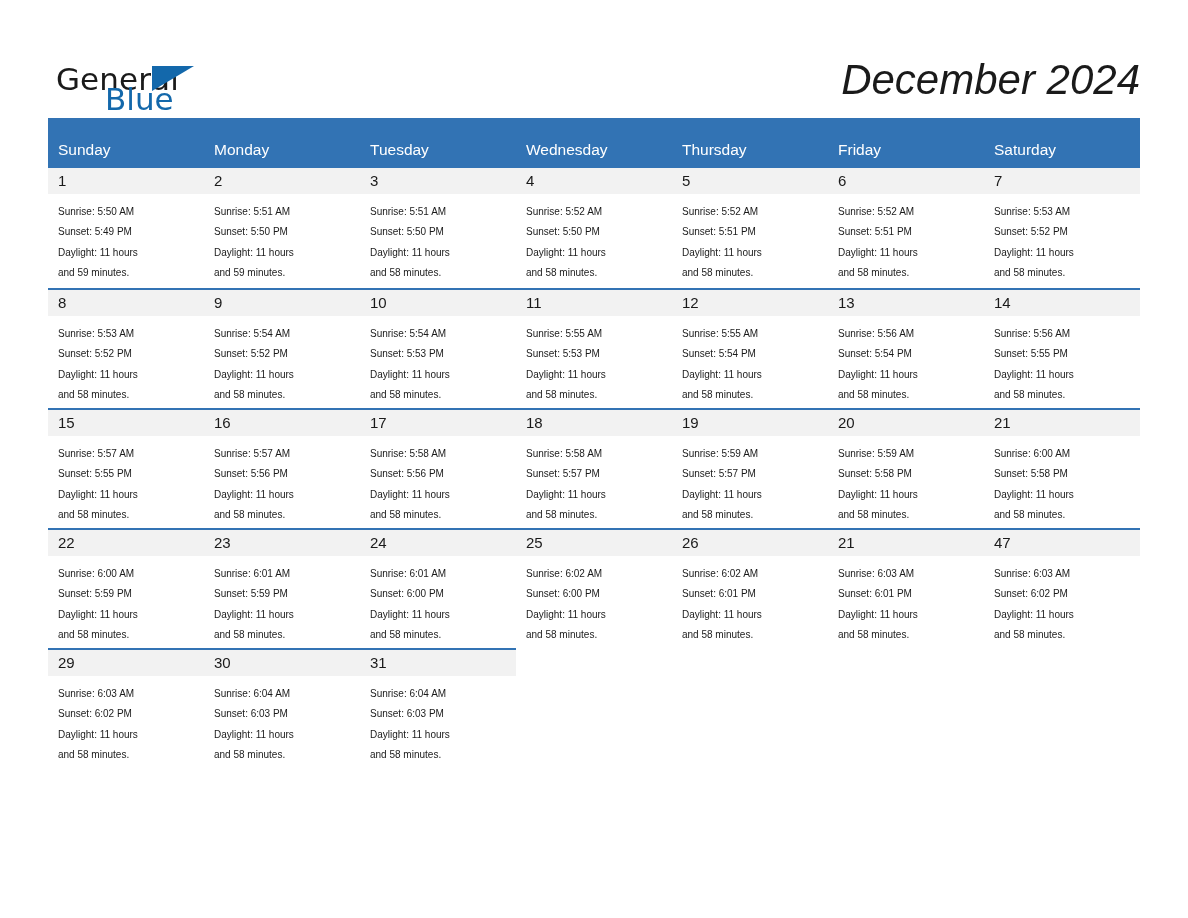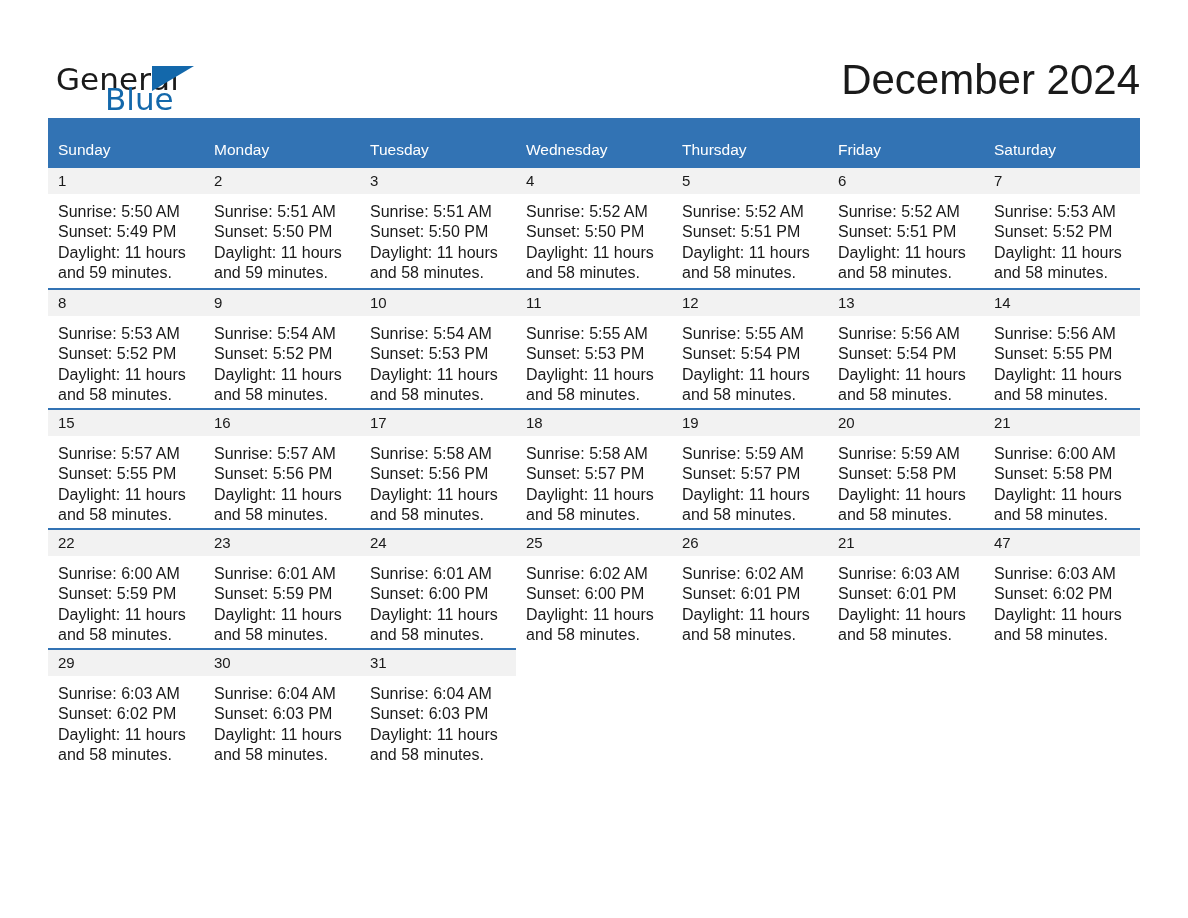--- a/index.html
+++ b/index.html
@@ -71,20 +71,21 @@
   .title-block {
     text-align: right;
     padding-top: 2px;
   }
   .month-title {
     font-size: 42px;
     font-weight: 400;
     color: #1a1a1a;
     line-height: 1.05;
     white-space: nowrap;
+    font-style: italic;
   }
   .location {
     font-size: 23px;
     font-weight: 400;
     color: #1a1a1a;
     margin-top: 17px;
     white-space: nowrap;
   }
 
   
@@ -130,21 +131,21 @@
     font-size: 15px;
     color: #1a1a1a;
     line-height: 20px;
   }
   .cell.empty .daynum-bar {
     background: #ffffff;
   }
 
   .cell-body {
     padding: 8px 6px 0 10px;
-    font-size: 16px;
+    font-size: 10px;
     line-height: 20.3px;
     color: #1a1a1a;
   }
   .cell-body div { white-space: nowrap; }
 </style>
 </head>
 <body>
 
 <div class="page">
 

